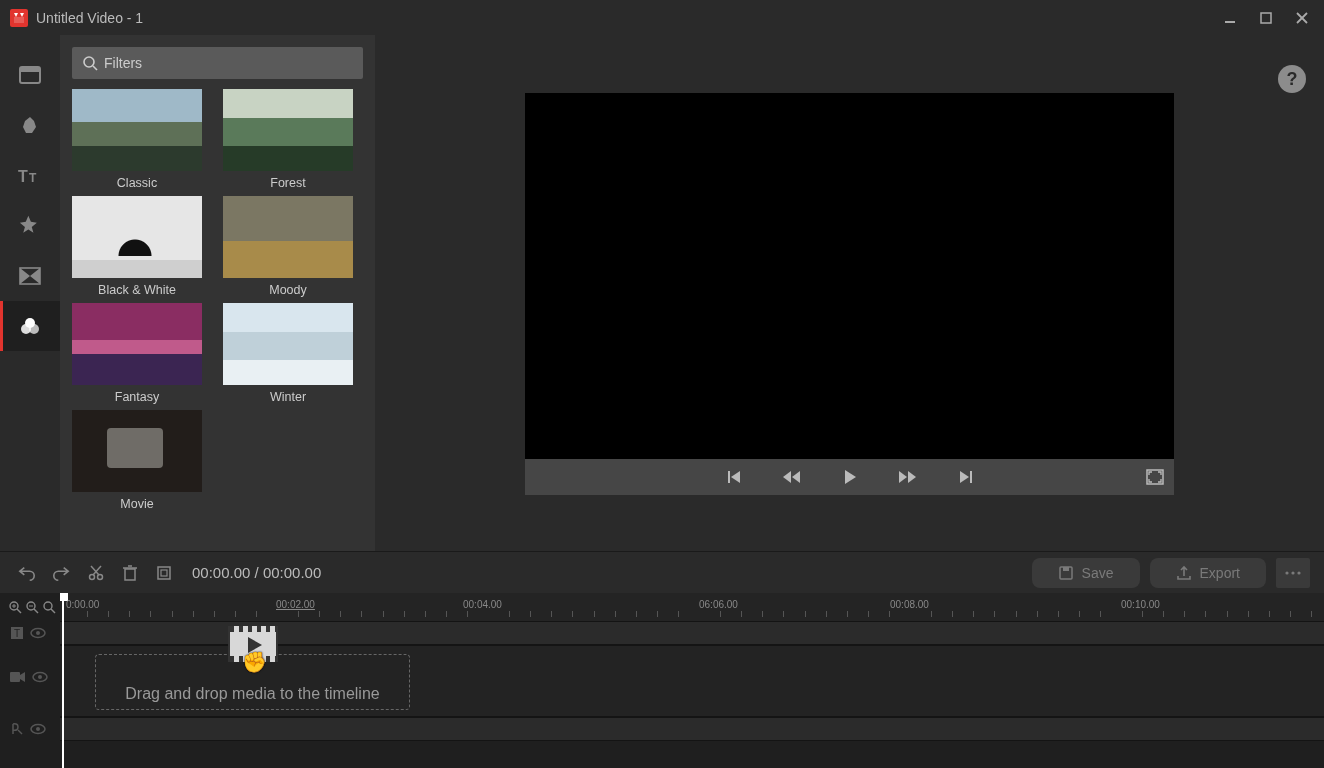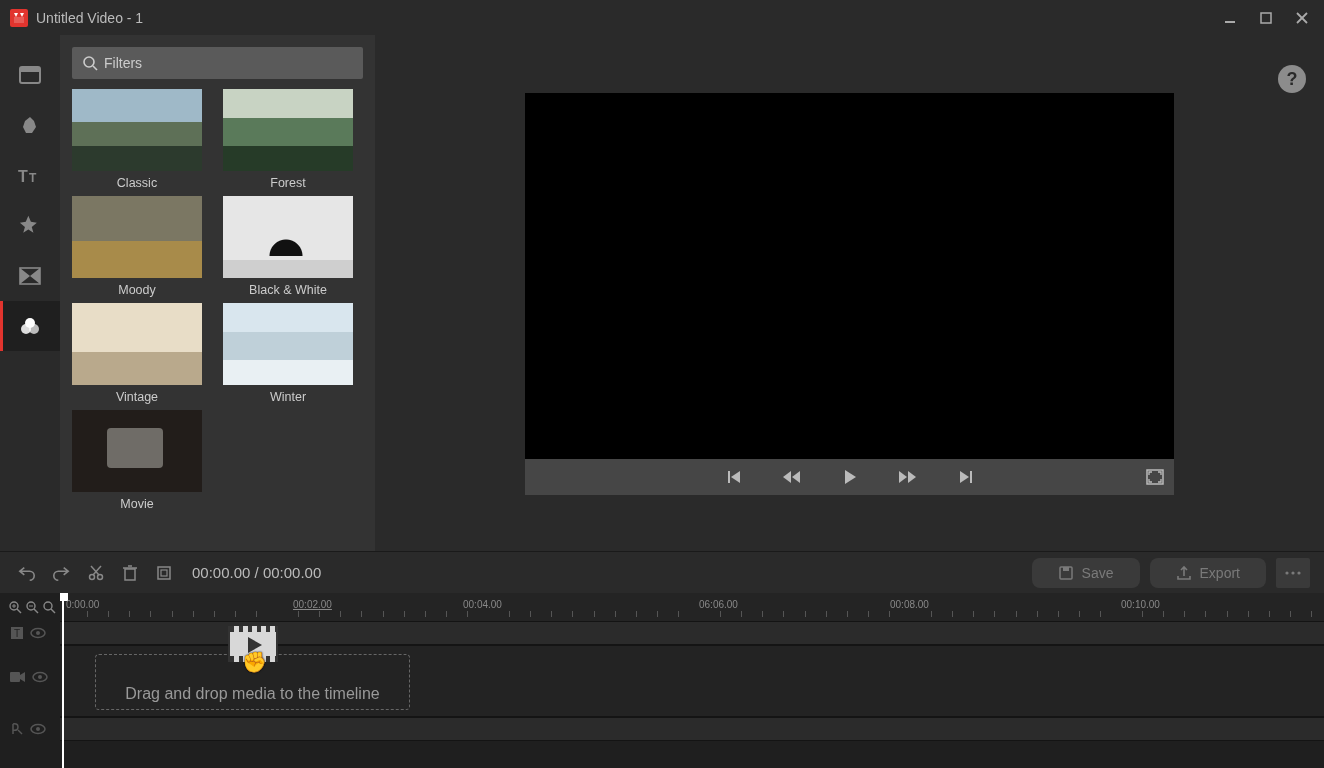--- a/index.html
+++ b/index.html
@@ -161,30 +161,30 @@
       <div class="grid" id="filters-grid">
           <div class="fitem">
             <div class="thumb th-classic"></div>
             <div class="flabel">Classic</div>
           </div>
           <div class="fitem">
             <div class="thumb th-forest"></div>
             <div class="flabel">Forest</div>
           </div>
           <div class="fitem">
+            <div class="thumb th-bw"></div>
+            <div class="flabel">Black &amp; White</div>
+          </div>
+          <div class="fitem">
             <div class="thumb th-moody"></div>
             <div class="flabel">Moody</div>
           </div>
           <div class="fitem">
-            <div class="thumb th-bw"></div>
-            <div class="flabel">Black &amp; White</div>
-          </div>
-          <div class="fitem">
-            <div class="thumb th-vintage"></div>
-            <div class="flabel">Vintage</div>
+            <div class="thumb th-fantasy"></div>
+            <div class="flabel">Fantasy</div>
           </div>
           <div class="fitem">
             <div class="thumb th-winter"></div>
             <div class="flabel">Winter</div>
           </div>
           <div class="fitem">
             <div class="thumb th-movie"></div>
             <div class="flabel">Movie</div>
           </div>
         </div>
@@ -373,21 +373,21 @@
           <span class="rlabel" style="left: 6px;">0:00.00</span>
           <div class="tick" style="left: 27.1px;"></div>
           <div class="tick" style="left: 48.2px;"></div>
           <div class="tick" style="left: 69.3px;"></div>
           <div class="tick" style="left: 90.4px;"></div>
           <div class="tick" style="left: 111.5px;"></div>
           <div class="tick" style="left: 132.6px;"></div>
           <div class="tick" style="left: 153.7px;"></div>
           <div class="tick" style="left: 174.8px;"></div>
           <div class="tick" style="left: 195.9px;"></div>
-          <span class="rlabel" style="left: 233px; text-decoration: underline;">00:02.00</span>
+          <span class="rlabel" style="left: 216px; text-decoration: underline;">00:02.00</span>
           <div class="tick" style="left: 238.1px;"></div>
           <div class="tick" style="left: 259.2px;"></div>
           <div class="tick" style="left: 280.3px;"></div>
           <div class="tick" style="left: 301.4px;"></div>
           <div class="tick" style="left: 322.5px;"></div>
           <div class="tick" style="left: 343.6px;"></div>
           <div class="tick" style="left: 364.7px;"></div>
           <div class="tick" style="left: 385.8px;"></div>
           <div class="tick" style="left: 406.9px;"></div>
           <span class="rlabel" style="left: 403px;">00:04.00</span>

